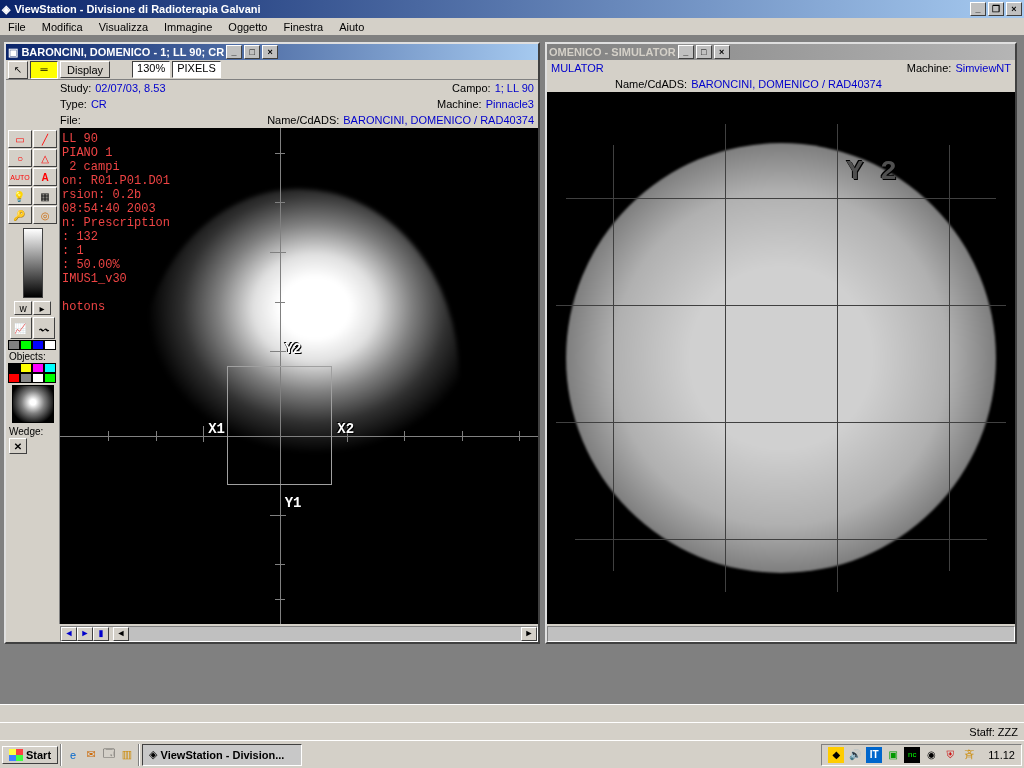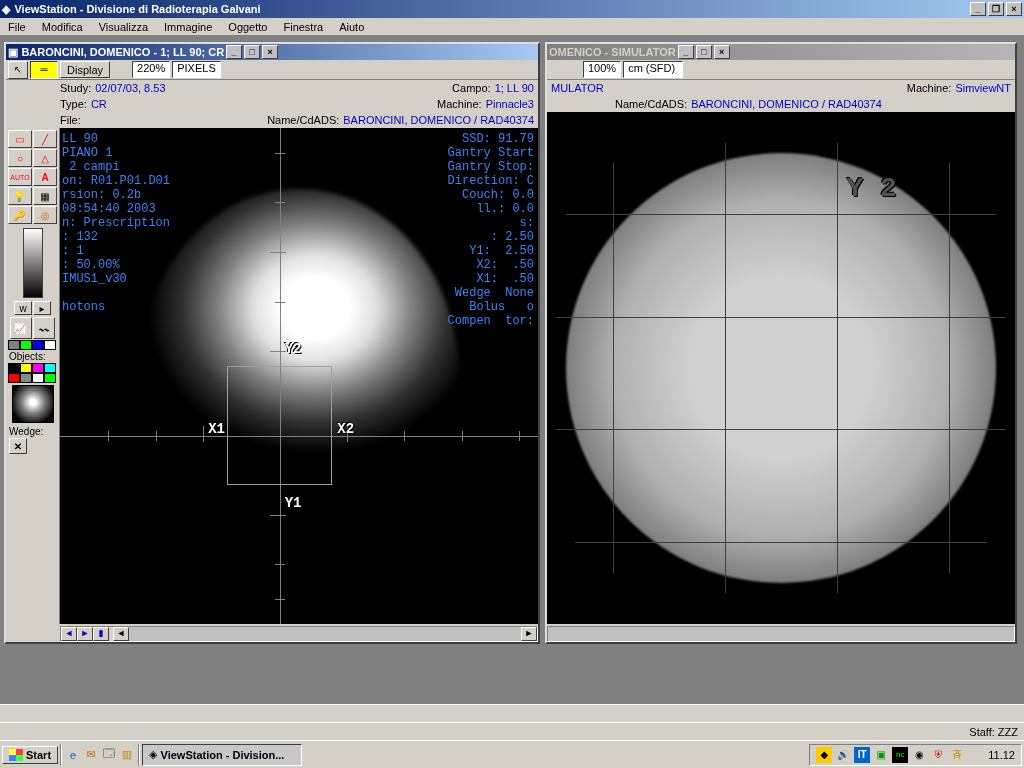--- a/index.html
+++ b/index.html
@@ -28,21 +28,21 @@
 .toolgrid { display:grid; grid-template-columns:repeat(2,24px); gap:1px; padding:2px; }
 .toolbtn { width:24px; height:18px; border:1px solid; border-color:#fff #404040 #404040 #fff; background:#d4d0c8; display:flex; align-items:center; justify-content:center; font-size:10px; }
 .toolbtn.sel { border-color:#404040 #fff #fff #404040; background:#fff; }
 .gradient { width:20px; height:70px; margin:2px auto; background:linear-gradient(to bottom,#fff,#000); border:1px solid #404040; }
 .colorrow { display:flex; flex-wrap:wrap; padding:0 2px; }
 .colorrow span { width:12px; height:10px; border:1px solid #000; }
 .thumb { width:42px; height:38px; margin:2px auto; border:1px solid #000; background:radial-gradient(circle at 50% 45%, #fff 10%, #808080 40%, #000 80%); }
 
 .viewport { position:absolute; top:0; left:54px; right:0; bottom:18px; background:#000; overflow:hidden; }
 .viewport2 { position:absolute; top:0; left:0; right:0; bottom:18px; background:#000; overflow:hidden; }
-.overlay { position:absolute; color:#3b82f6; font-family:"Courier New",monospace; font-size:12px; white-space:pre; text-shadow:1px 1px 0 #000; }
+.overlay { position:absolute; color:#ef4444; font-family:"Courier New",monospace; font-size:12px; white-space:pre; text-shadow:1px 1px 0 #000; }
 .skull { position:absolute; left:50%; top:50%; width:320px; height:340px; transform:translate(-50%,-55%); background:radial-gradient(ellipse 55% 45% at 55% 35%, #fff 20%, #e0e0e0 35%, #808080 55%, #303030 75%, #000 95%); border-radius:50% 50% 40% 30% / 55% 55% 45% 40%; filter:blur(2px); }
 .skull2 { position:absolute; left:50%; top:50%; width:430px; height:430px; transform:translate(-50%,-50%); background:radial-gradient(circle,#d0d0d0 30%,#b0b0b0 55%,#808080 70%,#000 88%); border-radius:50%; filter:blur(1px); }
 .cross { position:absolute; background:#808080; }
 .tick { position:absolute; background:#808080; }
 .gridln { position:absolute; background:#404040; }
 .mark { position:absolute; color:#fff; font-family:"Courier New",monospace; font-size:14px; font-weight:bold; text-shadow:1px 1px 0 #000, -1px -1px 0 #000; }
 .rect { position:absolute; border:1px solid #a0a0a0; }
 
 .hscroll { position:absolute; bottom:0; left:54px; right:0; height:16px; background:#c0c0c0; border:1px solid; border-color:#808080 #fff #fff #808080; display:flex; }
 .hscroll2 { position:absolute; bottom:0; left:0; right:0; height:16px; background:#c0c0c0; border:1px solid; border-color:#808080 #fff #fff #808080; }
@@ -85,25 +85,20 @@
 <div class="workarea">
 
   <div class="child" style="left:545px; top:6px; width:472px; height:602px;">
     <div class="childtitle inac">
       <span>OMENICO - SIMULATOR</span>
       <span class="spacer"></span>
       <span class="winbtn">_</span>
       <span class="winbtn">□</span>
       <span class="winbtn">×</span>
     </div>
-    <div class="toolbar">
-      <span style="width:32px"></span>
-      <span class="sel3d">100%</span>
-      <span class="sel3d" style="min-width:60px">cm (SFD)</span>
-    </div>
     <div class="info" style="flex-wrap:wrap">
       <div style="width:100%; display:flex; gap:4px">
         <span class="val">MULATOR</span>
         <span style="flex:1"></span>
         <span class="lbl">Machine:</span>
         <span class="val">SimviewNT</span>
       </div>
       <div style="width:100%; display:flex; gap:4px">
         <span style="width:60px"></span>
         <span class="lbl">Name/CdADS:</span>
@@ -135,21 +130,21 @@
       <span class="spacer"></span>
       <span class="winbtn">_</span>
       <span class="winbtn">□</span>
       <span class="winbtn">×</span>
     </div>
     <div class="toolbar">
       <span class="toolbtn" style="width:20px">↖</span>
       <span class="toolbtn sel" style="width:28px;background:#ffff00">═</span>
       <span class="btn3d">Display</span>
       <span style="width:18px"></span>
-      <span class="sel3d">220%</span>
+      <span class="sel3d">130%</span>
       <span class="sel3d">PIXELS</span>
     </div>
     <div class="info" style="flex-direction:column">
       <div style="display:flex; gap:4px; width:100%">
         <span style="width:46px"></span>
         <span class="lbl">Study:</span>
         <span class="val">02/07/03, 8.53</span>
         <span style="flex:1"></span>
         <span class="lbl">Campo:</span>
         <span class="val">1; LL 90</span>
@@ -255,34 +250,20 @@
 on: R01.P01.D01
 rsion: 0.2b
 08:54:40 2003
 n: Prescription
 : 132
 : 1
 : 50.00%
 IMUS1_v30
 
 hotons</div>
-        <div class="overlay" style="right:4px; top:4px; text-align:right">SSD: 91.79
-Gantry Start
-Gantry Stop:
-Direction: C
-Couch: 0.0
- ll.: 0.0
-  s:
-   : 2.50
-Y1:  2.50
-X2:  .50
-X1:  .50
-Wedge  None
-Bolus   o
-Compen  tor:</div>
       </div>
 
       <div class="hscroll">
         <div style="width:52px;background:#d4d0c8;display:flex">
           <div class="sbtn" style="color:#00c">◄</div>
           <div class="sbtn" style="color:#00c">►</div>
           <div class="sbtn" style="color:#00c">▮</div>
         </div>
         <div class="sbtn">◄</div>
         <div style="flex:1"></div>
@@ -316,15 +297,15 @@
   <div style="flex:1"></div>
   <div class="tray">
     <span class="trayico" style="background:#fc0">◆</span>
     <span class="trayico" style="color:#06c">🔊</span>
     <span class="trayico" style="background:#06c;color:#fff;font-weight:bold">IT</span>
     <span class="trayico" style="color:#090">▣</span>
     <span class="trayico" style="background:#000;color:#0f0;font-size:8px">nc</span>
     <span class="trayico">◉</span>
     <span class="trayico" style="color:#c00">⛨</span>
     <span class="trayico" style="color:#c80">⻫</span>
-    <span style="margin-left:20px">11.12</span>
+    <span style="margin-left:8px">11.12</span>
   </div>
 </div>
 
 </body></html>

